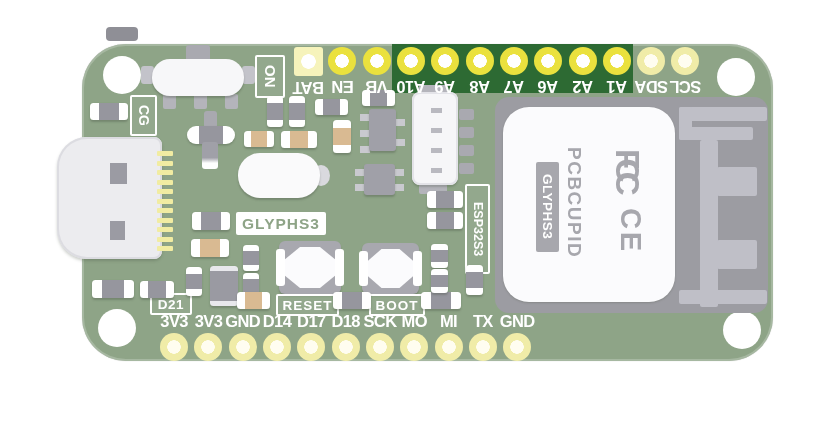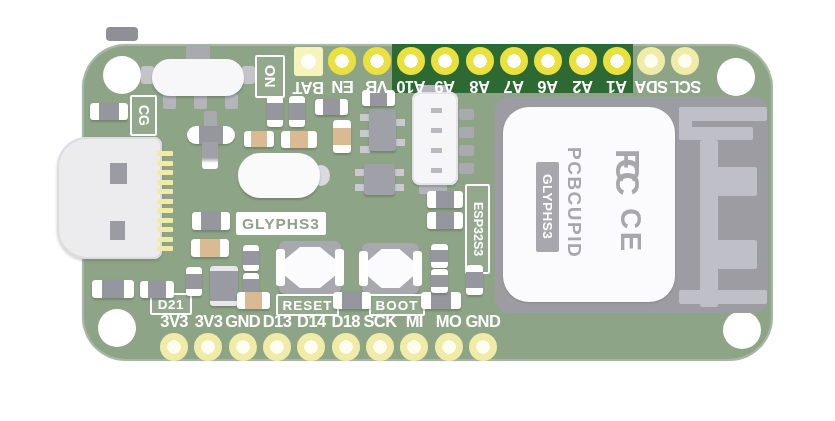--- a/index.html
+++ b/index.html
@@ -258,41 +258,45 @@
       </div>
       <div class="pin-col">
         <div class="pin-label">3V3</div>
         <div class="pad round-pale"></div>
       </div>
       <div class="pin-col">
         <div class="pin-label">GND</div>
         <div class="pad round-pale"></div>
       </div>
       <div class="pin-col">
-        <div class="pin-label">D13</div>
-        <div class="pad round-pale"></div>
-      </div>
-      <div class="pin-col">
         <div class="pin-label">D14</div>
         <div class="pad round-pale"></div>
       </div>
       <div class="pin-col">
+        <div class="pin-label">D17</div>
+        <div class="pad round-pale"></div>
+      </div>
+      <div class="pin-col">
         <div class="pin-label">D18</div>
         <div class="pad round-pale"></div>
       </div>
       <div class="pin-col">
         <div class="pin-label">SCK</div>
         <div class="pad round-pale"></div>
       </div>
       <div class="pin-col">
+        <div class="pin-label">MO</div>
+        <div class="pad round-pale"></div>
+      </div>
+      <div class="pin-col">
         <div class="pin-label">MI</div>
         <div class="pad round-pale"></div>
       </div>
       <div class="pin-col">
-        <div class="pin-label">MO</div>
+        <div class="pin-label">TX</div>
         <div class="pad round-pale"></div>
       </div>
       <div class="pin-col">
         <div class="pin-label">GND</div>
         <div class="pad round-pale"></div>
       </div>
     </div>
 
 </div>
 

